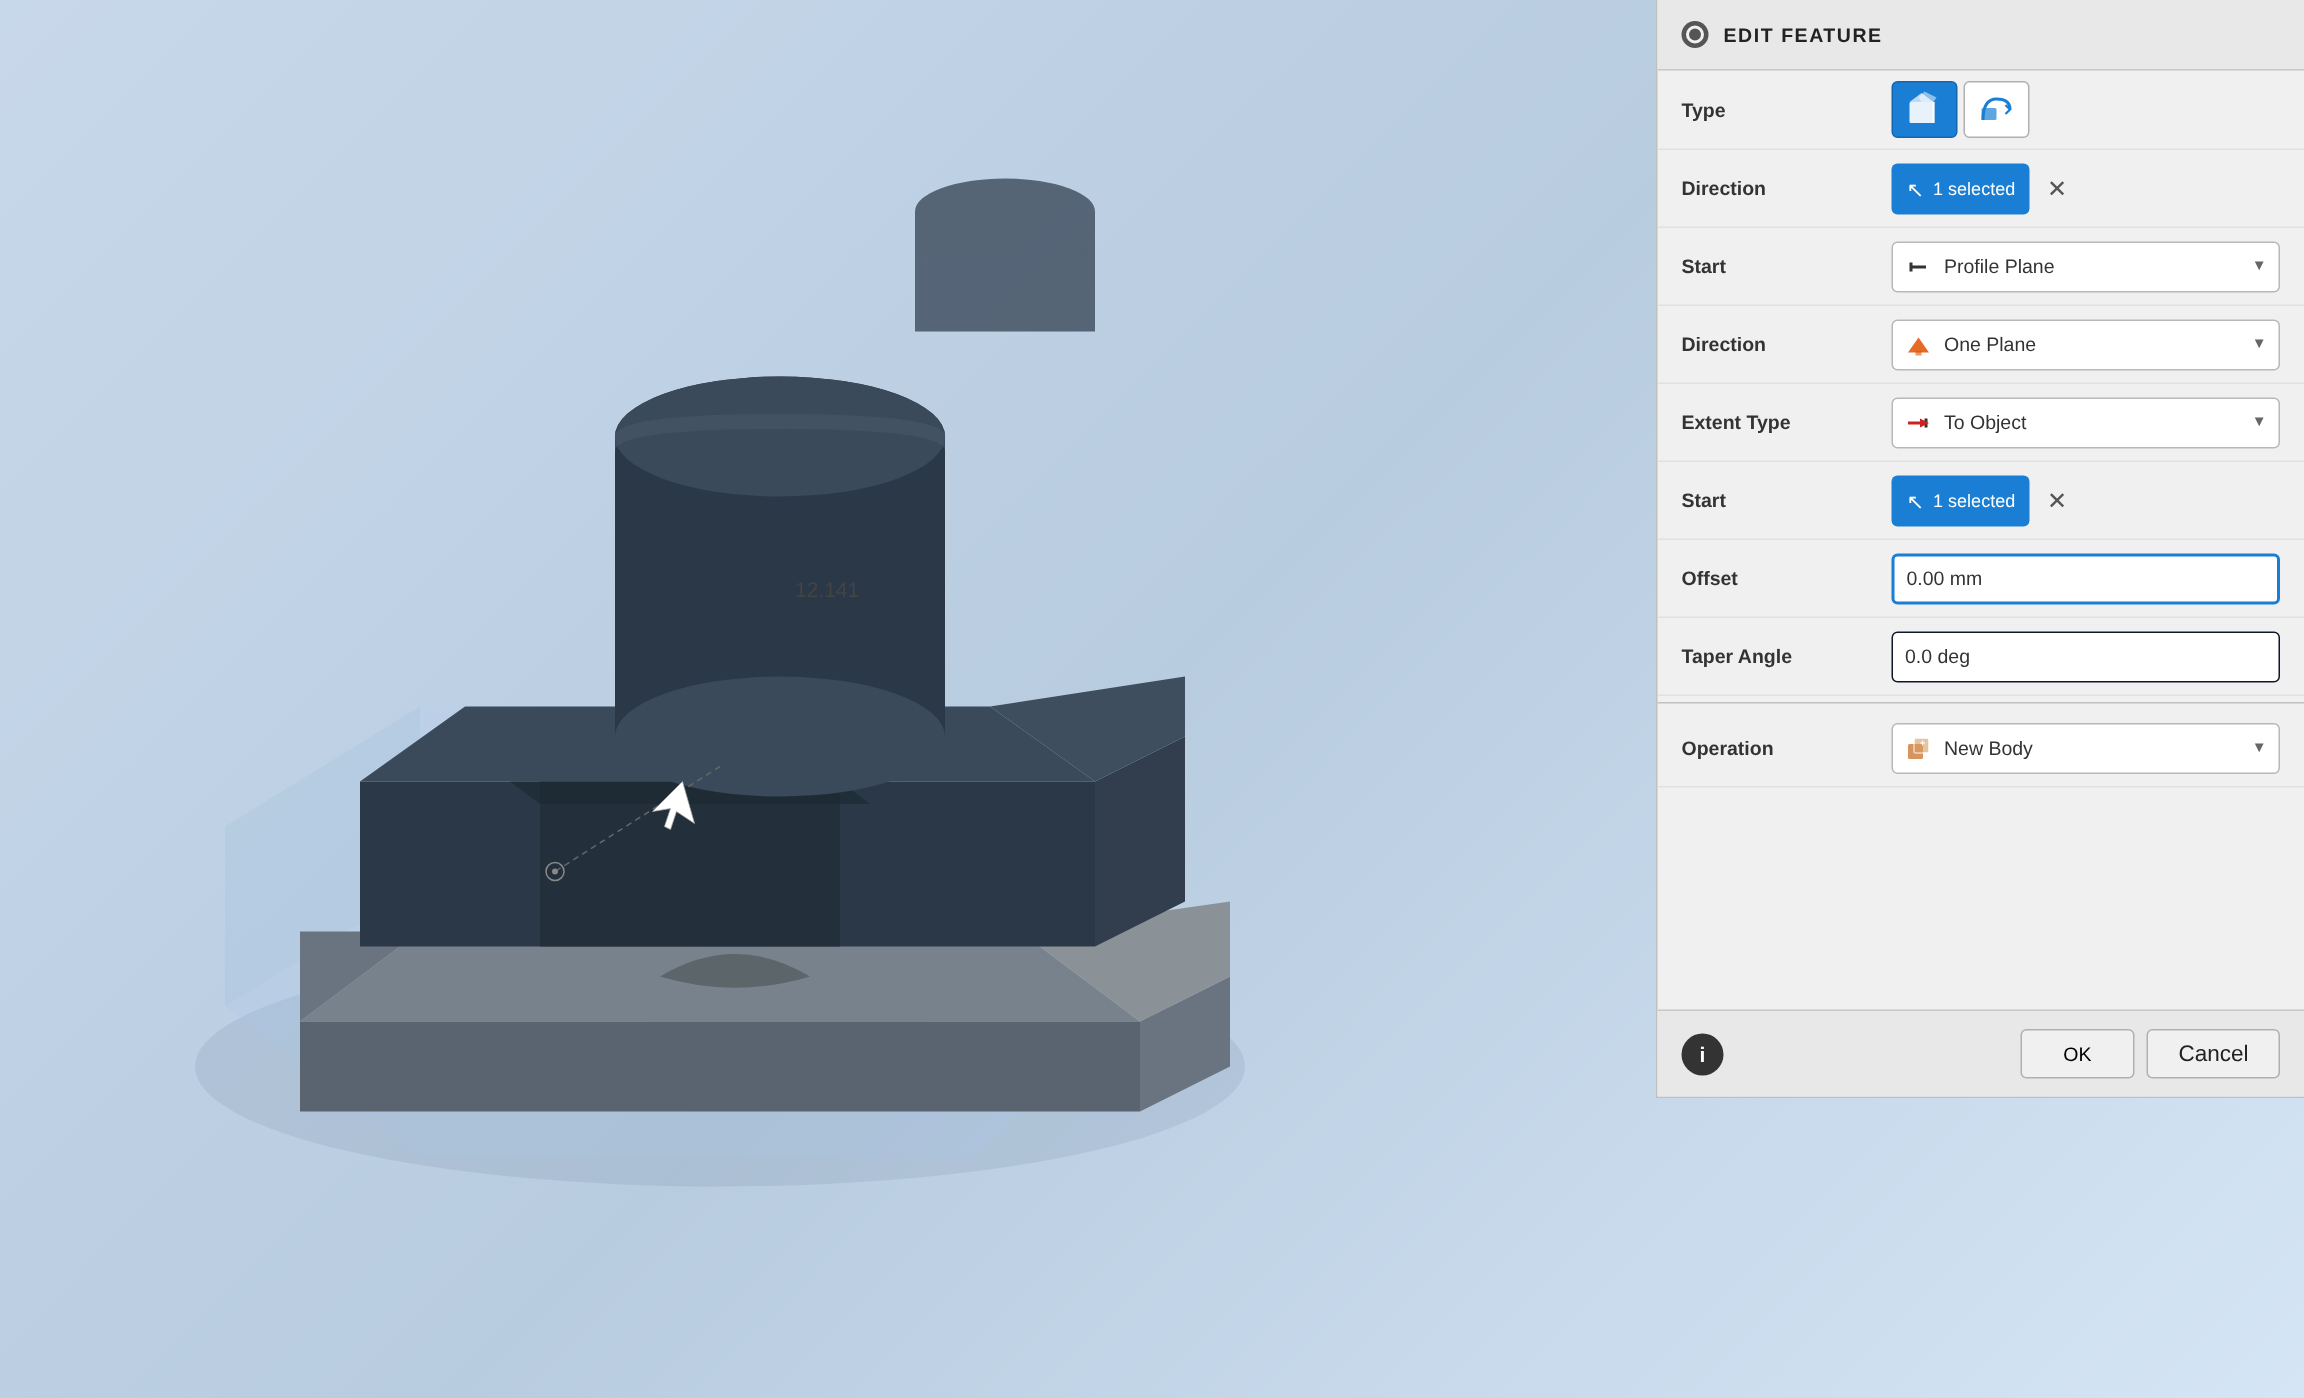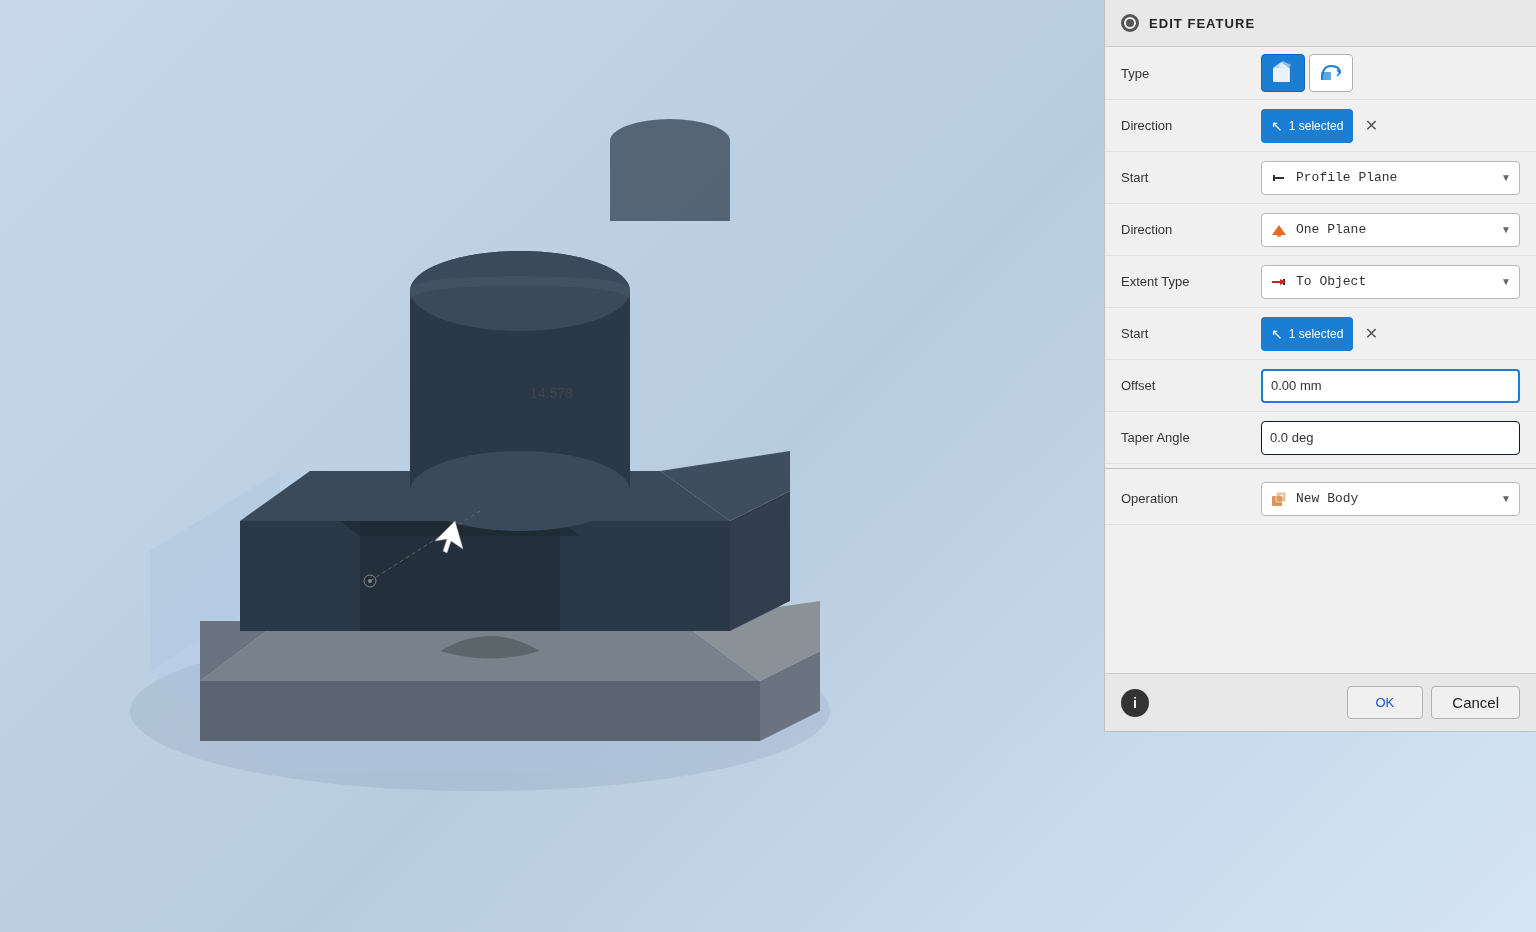--- a/index.html
+++ b/index.html
@@ -90,21 +90,21 @@
       padding: 7px 16px;
       border-bottom: 1px solid #e0e0e0;
       min-height: 52px;
     }
 
     .field-label {
       width: 140px;
       flex-shrink: 0;
       font-size: 13px;
       color: #333;
-      font-weight: 400;
+      font-weight: 700;
     }
 
     .field-control {
       flex: 1;
       display: flex;
       align-items: center;
       gap: 6px;
     }
 
     
@@ -178,21 +178,20 @@
       cursor: pointer;
       justify-content: space-between;
     }
 
     .dropdown-content {
       display: flex;
       align-items: center;
       gap: 8px;
       font-size: 13px;
       color: #333;
-      font-family: Liberation Mono, monospace;
     }
 
     .dropdown-arrow {
       font-size: 10px;
       color: #666;
     }
 
     
     .extend-buttons {
       display: flex;
@@ -269,21 +268,21 @@
       gap: 8px;
     }
 
     .btn-ok {
       padding: 7px 28px;
       background: #f0f0f0;
       border: 1px solid #b0b0b0;
       border-radius: 4px;
       font-size: 13px;
       cursor: pointer;
-      color: #1d4ed8;
+      color: #000000;
     }
 
     .btn-cancel {
       padding: 7px 20px;
       background: #f0f0f0;
       border: 1px solid #b0b0b0;
       border-radius: 4px;
       font-size: 15px;
       cursor: pointer;
       color: #222;
@@ -361,21 +360,21 @@
 
     <line x1="480" y1="420" x2="370" y2="490" stroke="#666" stroke-width="1" stroke-dasharray="4,3"></line>
     <circle cx="370" cy="490" r="6" fill="none" stroke="#888" stroke-width="1"></circle>
     <circle cx="370" cy="490" r="2" fill="#888"></circle>
 
     <g transform="translate(455,430)">
       <path d="M0,0 L-20,20 L-8,18 L-12,30 L-8,32 L-4,20 L8,28 Z" fill="white" stroke="#aaa" stroke-width="0.5"></path>
     </g>
   </svg>
 
-  <div class="measurement-label">14.578</div>
+  <div class="measurement-label">12.141</div>
 </div>
 
 <div class="panel">
 
   <div class="panel-header">
     <div class="panel-header-icon"></div>
     <span class="panel-title">EDIT FEATURE</span>
   </div>
 
   <div class="panel-body">

